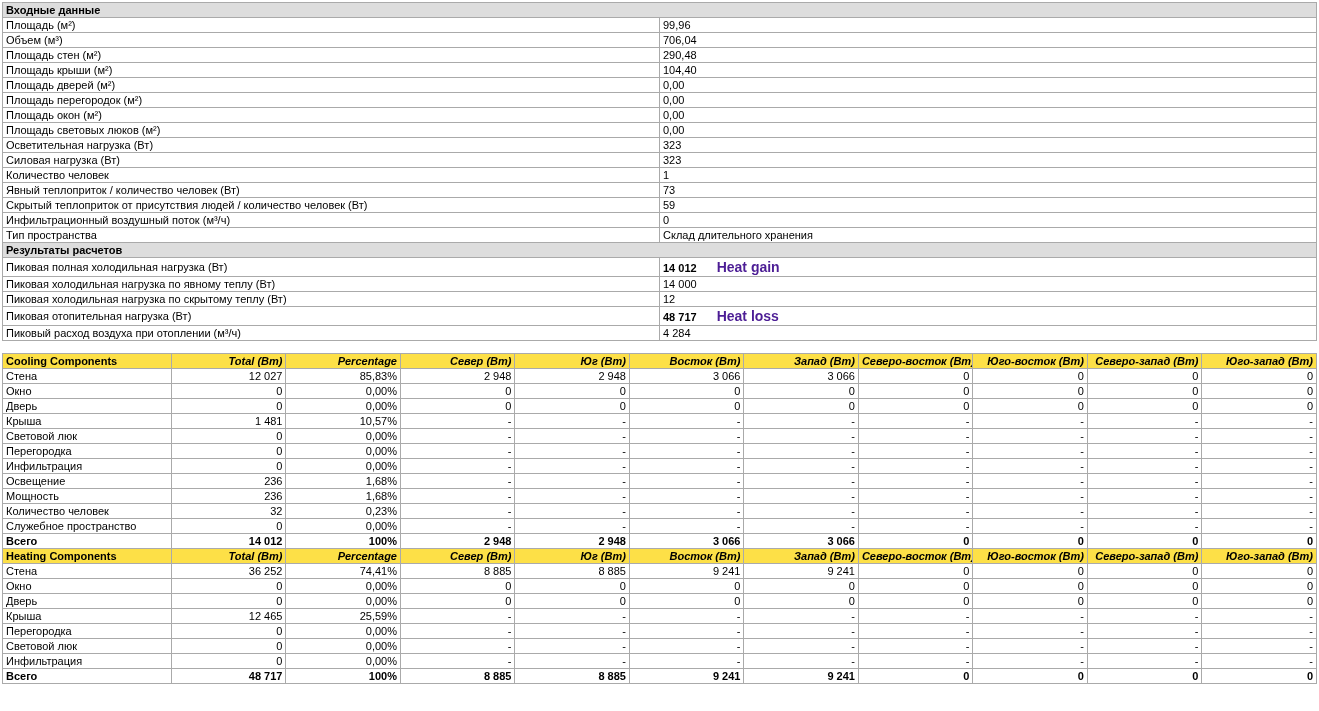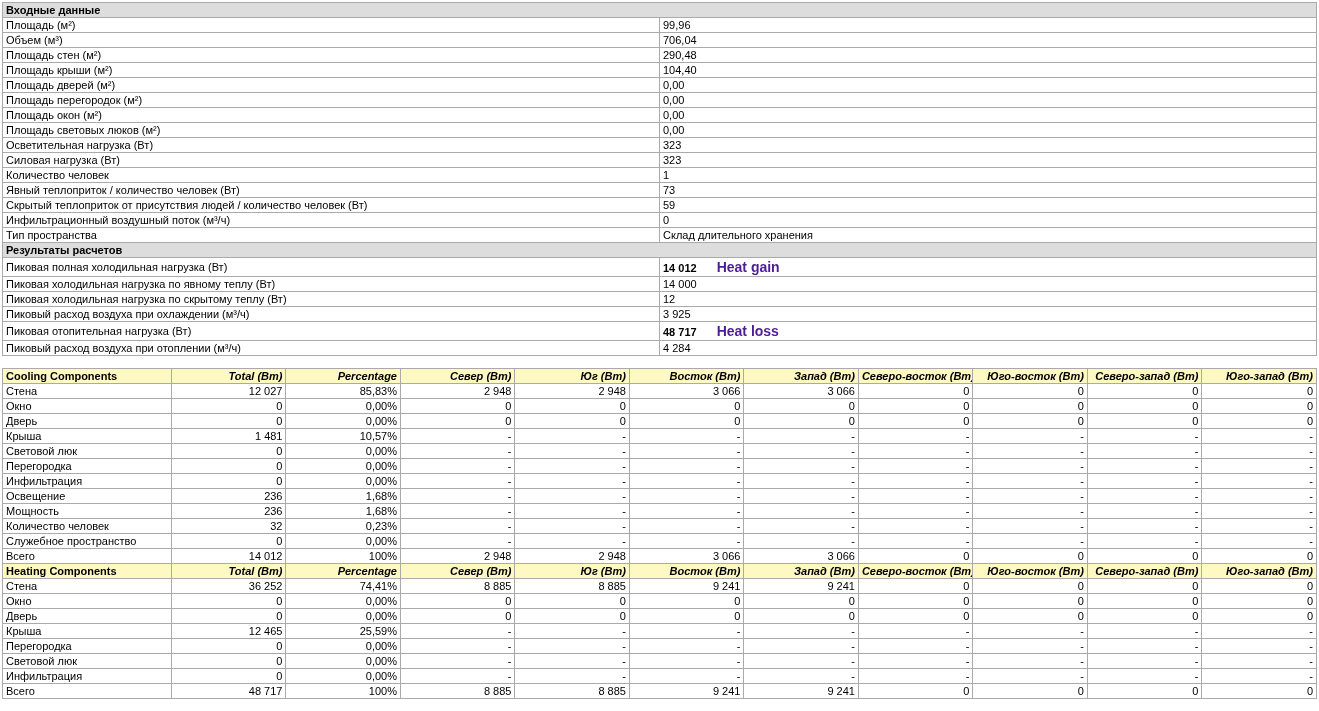--- a/index.html
+++ b/index.html
@@ -6,23 +6,23 @@
   html, body { margin:0; padding:0; font-family: Arial, sans-serif; font-size:11px; color:#000; background:#fff; }
   .page { width:1319px; padding:2px; }
   table { border-collapse: collapse; width:100%; table-layout:fixed; }
   td { border:1px solid #aaa; padding:1px 3px; height:15px; vertical-align:middle; white-space:nowrap; overflow:hidden; }
   .section-header td { background:#ddd; font-weight:bold; }
   .kv-label { width:532px; }
   .kv-value { }
   .bold { font-weight:bold; }
   .annot { color:#4c1d95; font-weight:bold; font-size:14px; display:inline-block; padding-left:20px; }
   .grid td.num { text-align:right; }
-  .grid .hdr td { background:#fef9c3; font-weight:bold; }
+  .grid .hdr td { background:#fde047; font-weight:bold; }
   .grid .hdr td.num-h { text-align:right;font-style:italic; }
-  .grid .totals td { font-weight:normal; }
+  .grid .totals td { font-weight:bold; }
   .gap { height:12px; }
   .col-label { width:156px; }
   .col-n { width:105.7px; }
 </style>
 </head>
 <body>
 <div class="page">
 
 <table>
   <tbody>
@@ -104,24 +104,20 @@
         </tr>
         <tr>
           <td class="kv-label">Пиковая холодильная нагрузка по явному теплу (Вт)</td>
           <td class="kv-value">14 000</td>
         </tr>
         <tr>
           <td class="kv-label">Пиковая холодильная нагрузка по скрытому теплу (Вт)</td>
           <td class="kv-value">12</td>
         </tr>
         <tr>
-          <td class="kv-label">Пиковый расход воздуха при охлаждении (м³/ч)</td>
-          <td class="kv-value">3 925</td>
-        </tr>
-        <tr>
           <td class="kv-label">Пиковая отопительная нагрузка (Вт)</td>
           <td class="kv-value"><span class="bold">48 717</span><span class="annot">Heat loss</span></td>
         </tr>
         <tr>
           <td class="kv-label">Пиковый расход воздуха при отоплении (м³/ч)</td>
           <td class="kv-value">4 284</td>
         </tr>
       </tbody>
 </table>
 

